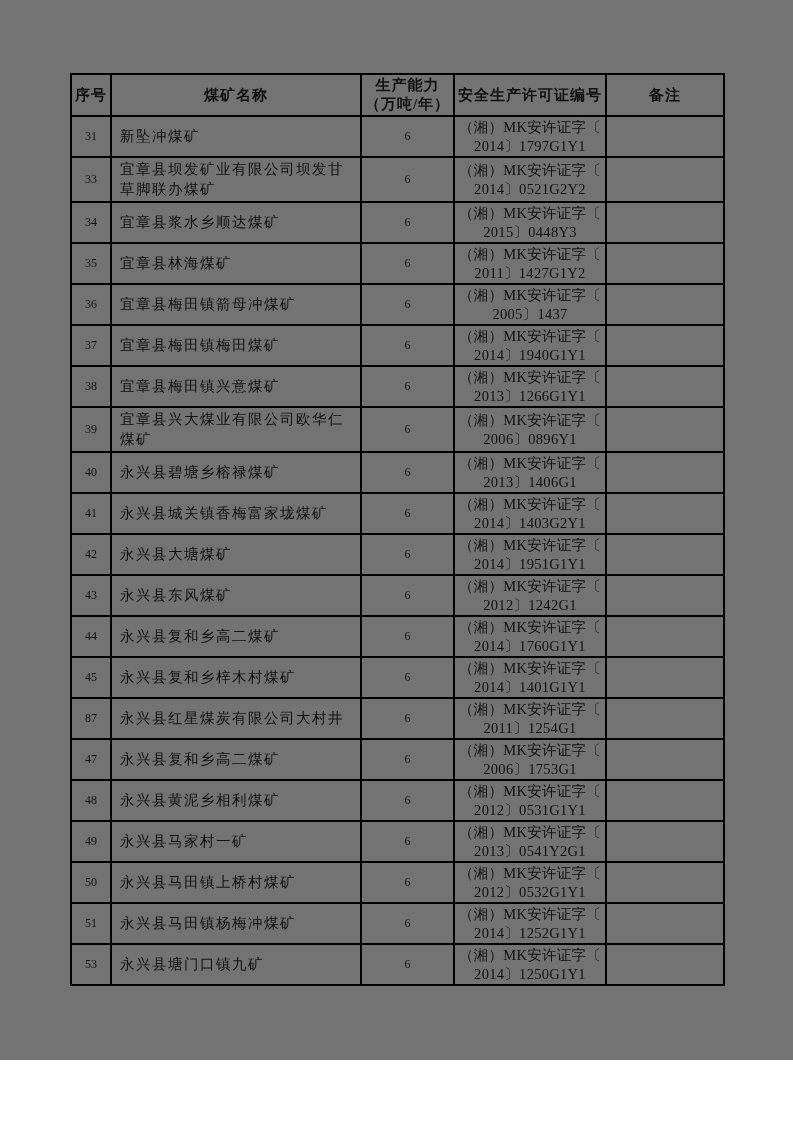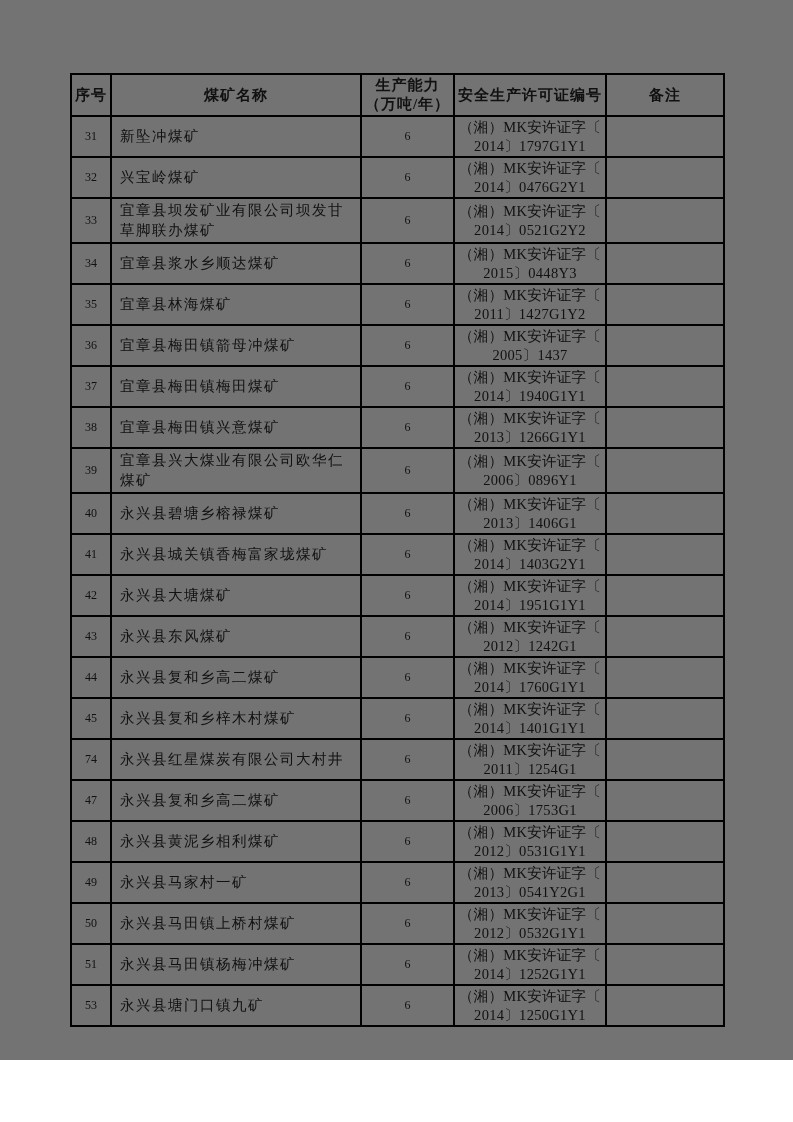--- a/index.html
+++ b/index.html
@@ -91,28 +91,20 @@
     <tbody id="table-body">
         <tr>
           <td class="cell-no">31</td>
           <td class="cell-name">新坠冲煤矿</td>
           <td class="cell-cap">6</td>
           <td class="cell-lic">（湘）MK安许证字〔
 2014〕1797G1Y1</td>
           <td class="cell-remark"></td>
         </tr>
         <tr>
-          <td class="cell-no">32</td>
-          <td class="cell-name">兴宝岭煤矿</td>
-          <td class="cell-cap">6</td>
-          <td class="cell-lic">（湘）MK安许证字〔
-2014〕0476G2Y1</td>
-          <td class="cell-remark"></td>
-        </tr>
-        <tr>
           <td class="cell-no">33</td>
           <td class="cell-name">宜章县坝发矿业有限公司坝发甘草脚联办煤矿</td>
           <td class="cell-cap">6</td>
           <td class="cell-lic">（湘）MK安许证字〔
 2014〕0521G2Y2</td>
           <td class="cell-remark"></td>
         </tr>
         <tr>
           <td class="cell-no">34</td>
           <td class="cell-name">宜章县浆水乡顺达煤矿</td>
@@ -203,21 +195,21 @@
         </tr>
         <tr>
           <td class="cell-no">45</td>
           <td class="cell-name">永兴县复和乡梓木村煤矿</td>
           <td class="cell-cap">6</td>
           <td class="cell-lic">（湘）MK安许证字〔
 2014〕1401G1Y1</td>
           <td class="cell-remark"></td>
         </tr>
         <tr>
-          <td class="cell-no">74</td>
+          <td class="cell-no">87</td>
           <td class="cell-name">永兴县红星煤炭有限公司大村井</td>
           <td class="cell-cap">6</td>
           <td class="cell-lic">（湘）MK安许证字〔
 2011〕1254G1</td>
           <td class="cell-remark"></td>
         </tr>
         <tr>
           <td class="cell-no">47</td>
           <td class="cell-name">永兴县复和乡高二煤矿</td>
           <td class="cell-cap">6</td>

